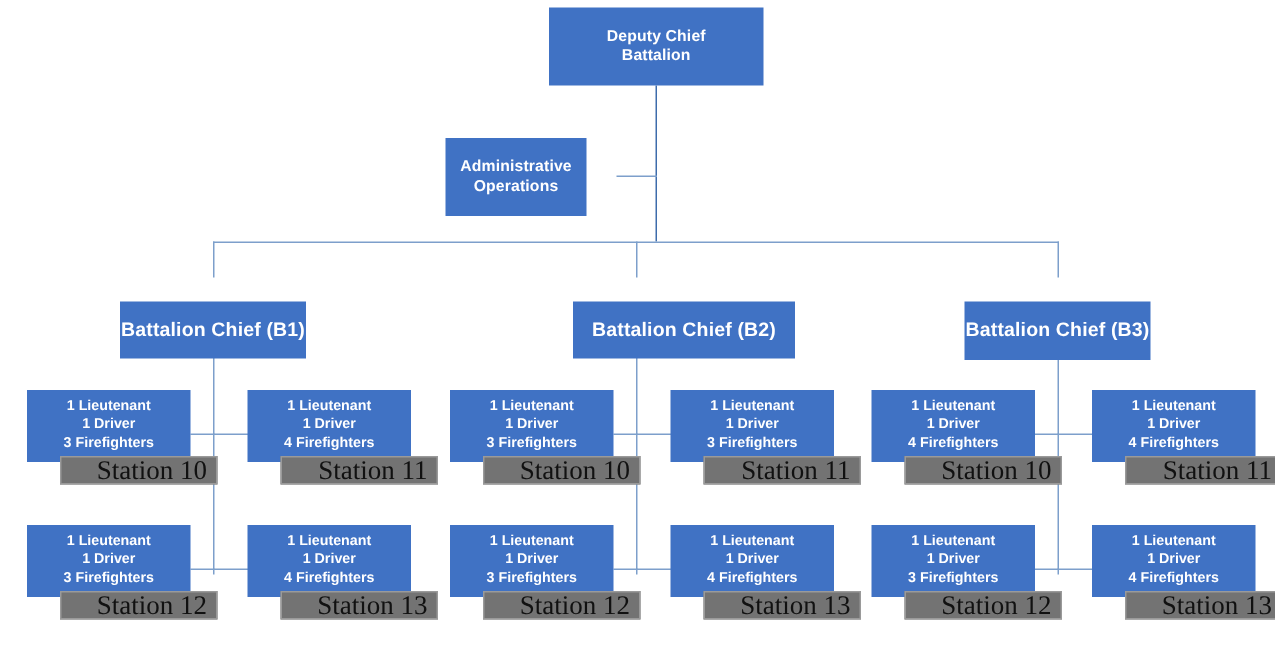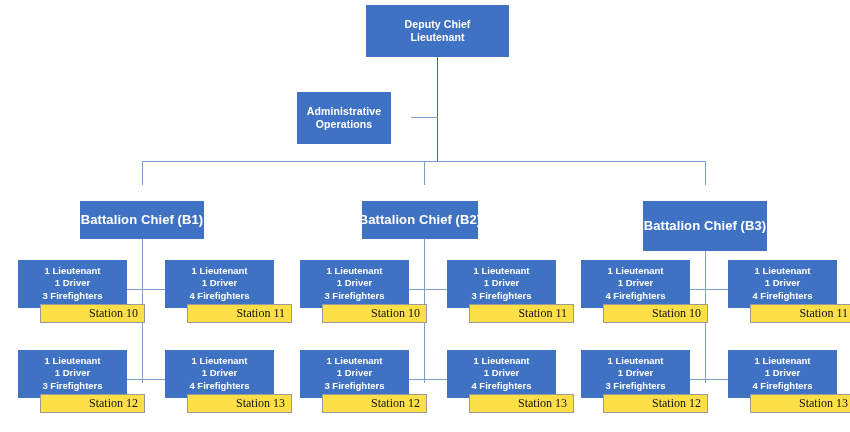--- a/index.html
+++ b/index.html
@@ -61,24 +61,24 @@
     font-weight: bold;
     line-height: 1.30;
     padding-bottom: 9px;
     justify-content: flex-start;
     padding-top: 5px;
   }
 
   
   .station-label {
     position: absolute;
-    background: #fde047;
+    background: #737373;
     border: 1px solid #9a9a9a;
     color: #111111;
-    font-size: 12px;
+    font-size: 18px;
     font-weight: normal;
     display: flex;
     align-items: center;
     justify-content: flex-end;
     padding-right: 6px;
     box-sizing: border-box;
     font-family: "Liberation Serif", serif;
   }
 
   .station-group { position: absolute; }
@@ -110,35 +110,35 @@
   <div class="conn h" style="left:424px; top:379px; width:33px;"></div>
 
   <div class="conn v" style="left:705px; top:223px; height:160px;"></div>
   <div class="conn h" style="left:690px; top:289px; width:16px;"></div>
   <div class="conn h" style="left:705px; top:289px; width:33px;"></div>
   <div class="conn h" style="left:690px; top:379px; width:16px;"></div>
   <div class="conn h" style="left:705px; top:379px; width:33px;"></div>
 
   <div class="node exec" style="left:366px; top:5px; width:143px; height:52px;">
     <span class="node-line">Deputy Chief</span>
-    <span class="node-line">Lieutenant</span>
+    <span class="node-line">Battalion</span>
   </div>
 
   <div class="node exec" style="left:297px; top:92px; width:94px; height:52px;">
     <span class="node-line">Administrative</span>
     <span class="node-line">Operations</span>
   </div>
 
   <div class="node chief" style="left:80px; top:185px; width:124px; height:38px;">
     <span class="node-line">Battalion Chief (B1)</span>
   </div>
-  <div class="node chief" style="left:362px; top:185px; width:116px; height:38px;">
+  <div class="node chief" style="left:382px; top:185px; width:148px; height:38px;">
     <span class="node-line">Battalion Chief (B2)</span>
   </div>
-  <div class="node chief" style="left:643px; top:185px; width:124px; height:50px;">
+  <div class="node chief" style="left:643px; top:185px; width:124px; height:39px;">
     <span class="node-line">Battalion Chief (B3)</span>
   </div>
 
   <div class="station-group" style="left:18px; top:260px;">
     <div class="node crew" style="position:absolute; left:0; top:0; width:109px; height:48px;">
       <span class="node-line">1 Lieutenant</span>
       <span class="node-line">1 Driver</span>
       <span class="node-line">3 Firefighters</span>
     </div>
     <div class="station-label" style="left:22px; top:44px; width:105px; height:19px;">Station 10</div>

